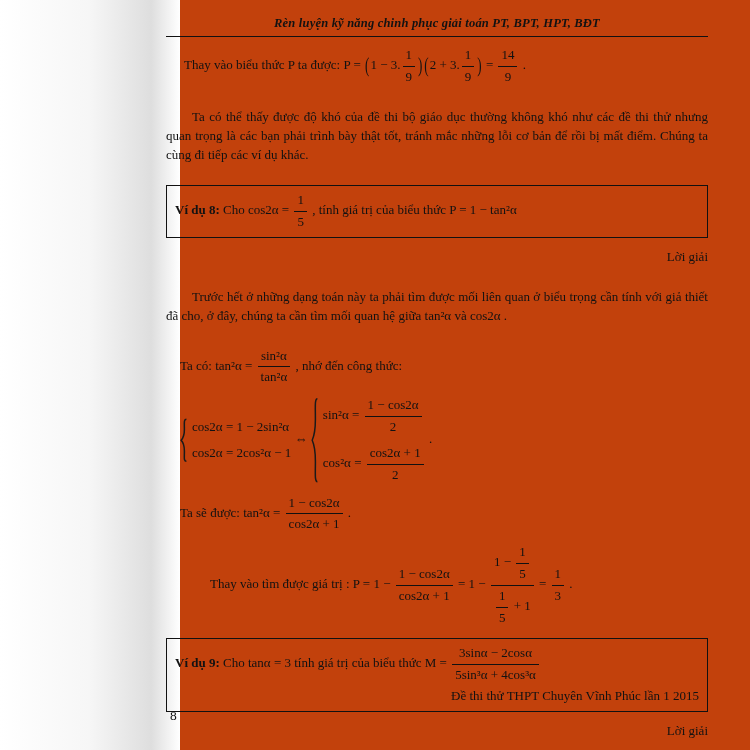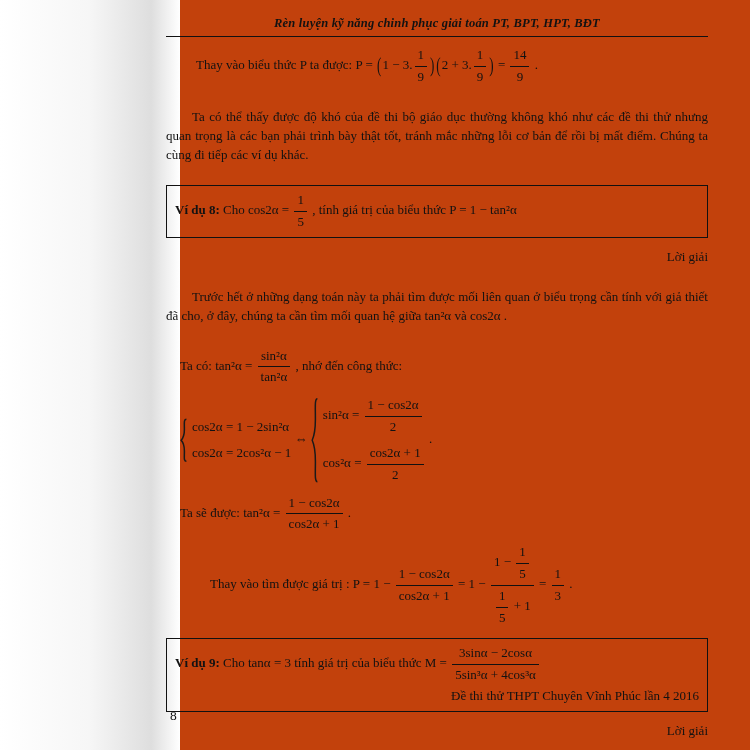--- a/index.html
+++ b/index.html
@@ -13,21 +13,21 @@
     position:absolute;left:0;top:0;width:180px;height:100%;
     background:linear-gradient(90deg,#ffffff 0%,#f6f6f6 50%,#dedede 84%,#ffffff 100%);
   }
   .content{position:absolute;left:166px;top:14px;width:542px;font-size:13px;line-height:1.45;}
   .running-header{
     font-style:italic;font-weight:700;text-align:center;font-size:12.5px;
     padding-bottom:4px;border-bottom:1.3px solid #111;margin-bottom:8px;letter-spacing:.2px;
   }
   .para{text-indent:26px;text-align:justify;margin:21px 0;}
   .mathline{margin:9px 0;}
-  .ind1{margin-left:30px;}
+  .ind1{margin-left:18px;}
   .ind2{margin-left:14px;}
   .ind3{margin-left:44px;}
   .exbox{border:1.2px solid #111;padding:5px 8px;margin:10px 0;}
   .exbox .src{text-align:right;margin-top:3px;}
   .center{text-align:right;margin:8px 0;}
   
   .frac{display:inline-block;vertical-align:middle;text-align:center;margin:0 2px;}
   .fr-n{display:block;padding:0 3px 1px;border-bottom:1px solid #111;}
   .fr-d{display:block;padding:1px 3px 0;}
   .bigp{display:inline-block;vertical-align:middle;transform:scaleY(1.55);margin:0 1px;font-weight:400;}
@@ -76,21 +76,21 @@
             <span>cos²α = <span class="frac"><span class="fr-n">cos2α + 1</span><span class="fr-d">2</span></span></span>
           </span>
         </span> .</div>
 
     <div class="mathline ind2">Ta sẽ được: tan²α = <span class="frac"><span class="fr-n">1 − cos2α</span><span class="fr-d">cos2α + 1</span></span> .</div>
 
     <div class="mathline ind3">Thay vào tìm được giá trị :   P = 1 − <span class="frac"><span class="fr-n">1 − cos2α</span><span class="fr-d">cos2α + 1</span></span> = 1 − <span class="frac"><span class="fr-n">1 − <span class="frac"><span class="fr-n">1</span><span class="fr-d">5</span></span></span><span class="fr-d"><span class="frac"><span class="fr-n">1</span><span class="fr-d">5</span></span> + 1</span></span> = <span class="frac"><span class="fr-n">1</span><span class="fr-d">3</span></span> .</div>
 
     <div class="exbox">
       <div><b>Ví dụ 9:</b> Cho tanα = 3  tính giá trị của biểu thức  M = <span class="frac"><span class="fr-n">3sinα − 2cosα</span><span class="fr-d">5sin³α + 4cos³α</span></span></div>
-      <div class="src">Đề thi thử THPT Chuyên Vĩnh Phúc lần 4  2016</div>
+      <div class="src">Đề thi thử THPT Chuyên Vĩnh Phúc lần 1  2015</div>
     </div>
 
     <div class="center">Lời giải</div>
 
     <div class="mathline ind2">Ta có:</div>
 
   </div>
 
   <div class="pagenum">8</div>
 </div>

